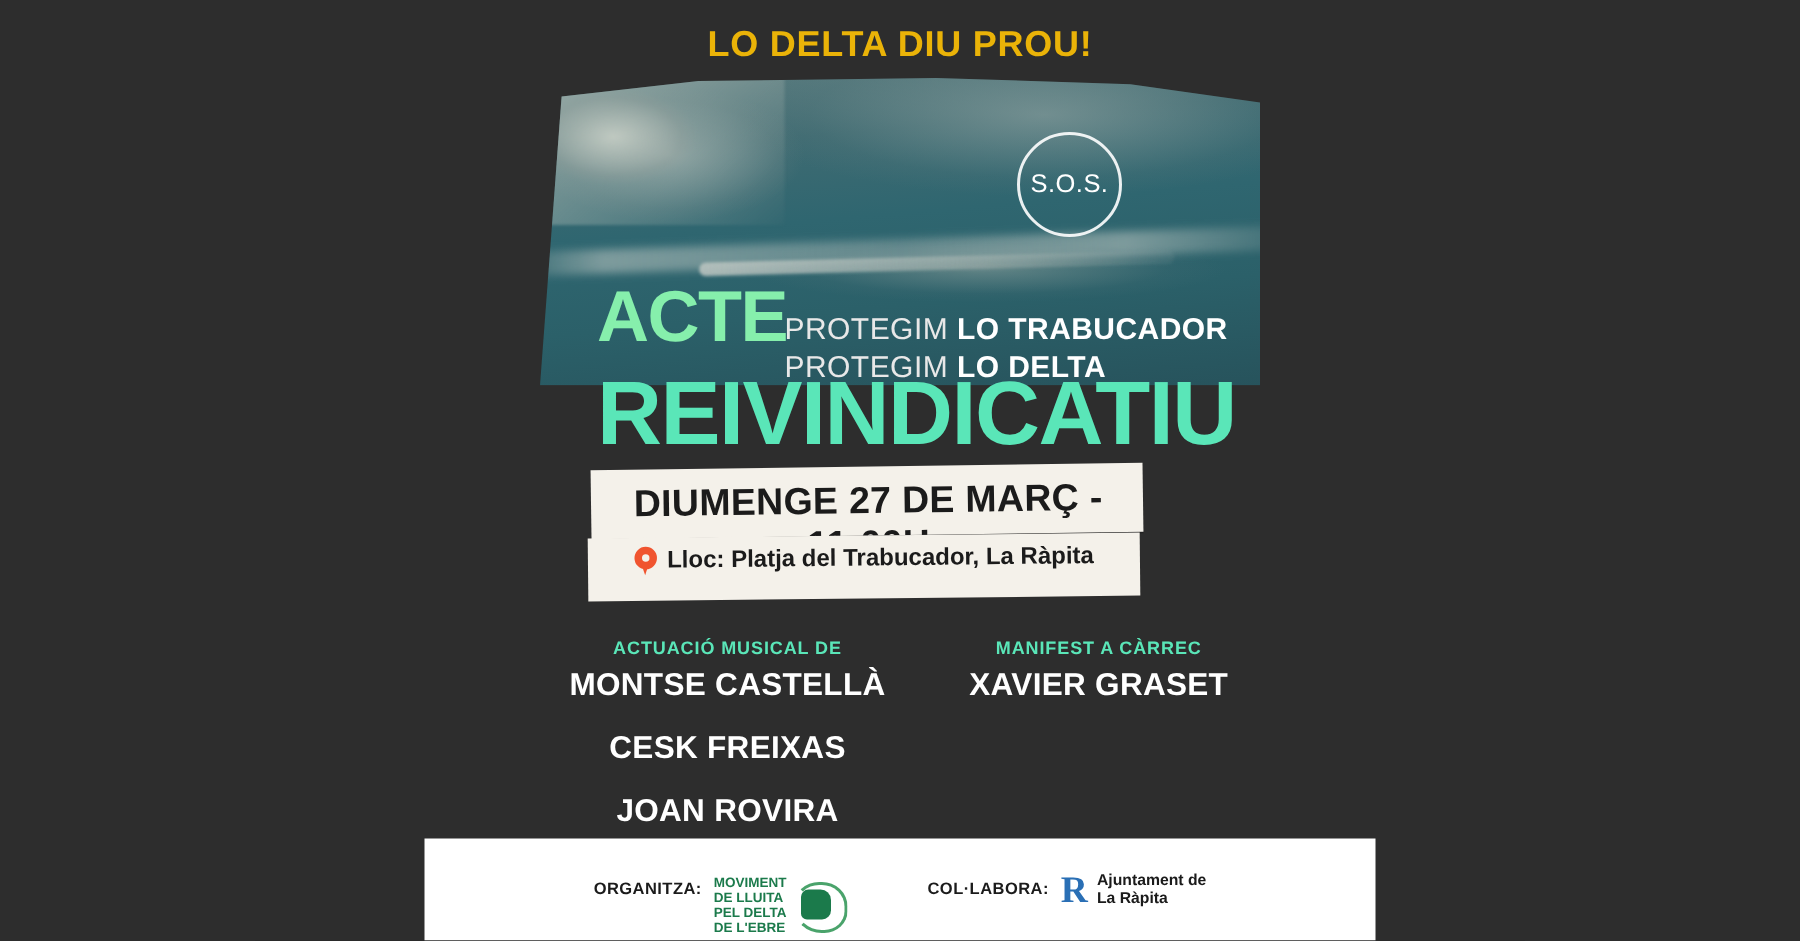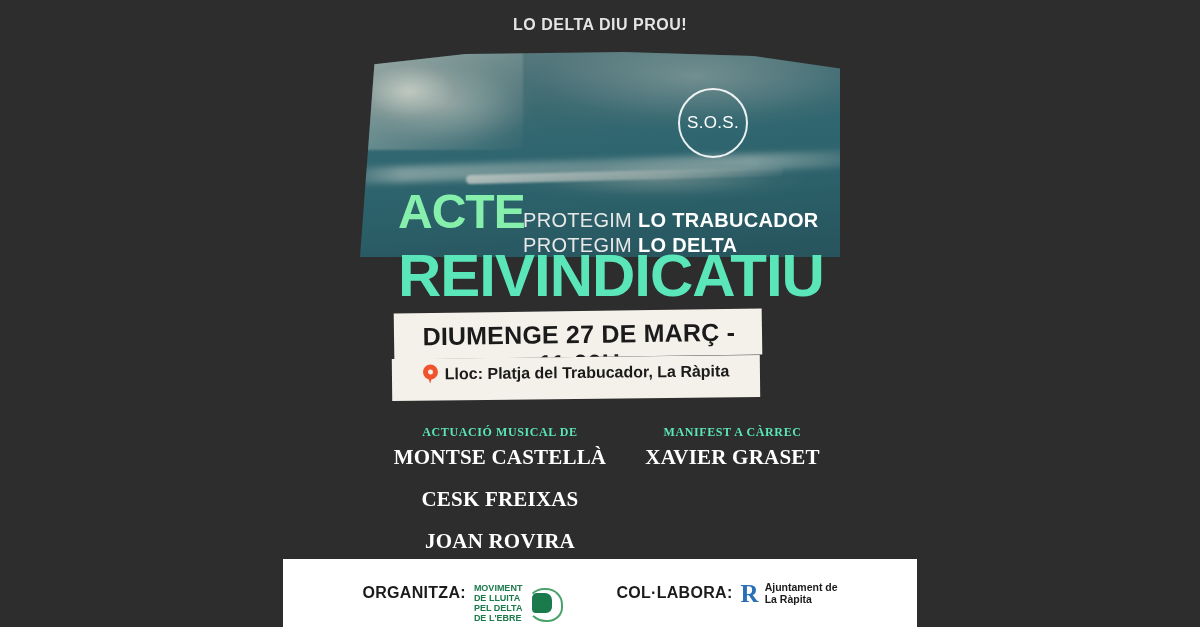--- a/index.html
+++ b/index.html
@@ -24,24 +24,24 @@
     background: #2d2d2d;
   }
 
   
   .top-headline {
     position: absolute;
     top: 16px;
     left: 0;
     width: 1200px;
     text-align: center;
-    font-size: 16px;
+    font-size: 24px;
     font-weight: bold;
     letter-spacing: 0.5px;
-    color: #e5e5e5;
+    color: #eab308;
     font-family: "Liberation Sans", sans-serif;
   }
 
   
   .photo-wrap {
     position: absolute;
     left: 360px;
     top: 52px;
     width: 480px;
     height: 205px;
@@ -225,22 +225,21 @@
     color: #1b1b1b;
   }
 
   
   .credits {
     position: absolute;
     left: 360px;
     top: 424px;
     width: 480px;
     display: flex;
-    justify-content: flex-end;
-    font-family: Liberation Serif, serif;
+    justify-content: space-between;
   }
   .credit-col { text-align: center; }
   .credit-col.left { width: 250px; }
   .credit-col.right { width: 215px; }
   .credit-label {
     font-size: 12px;
     font-weight: bold;
     color: #5ae6b8;
     letter-spacing: 0.6px;
     line-height: 16px;
@@ -274,21 +273,21 @@
     align-items: center;
     justify-content: center;
     gap: 56px;
   }
   .footer-group {
     display: flex;
     align-items: center;
     gap: 8px;
   }
   .footer-label {
-    font-size: 16px;
+    font-size: 11px;
     font-weight: bold;
     color: #1b1b1b;
     letter-spacing: 0.3px;
   }
   .logo-mll {
     display: flex;
     align-items: center;
     gap: 4px;
     margin-top: 20px;
   }

